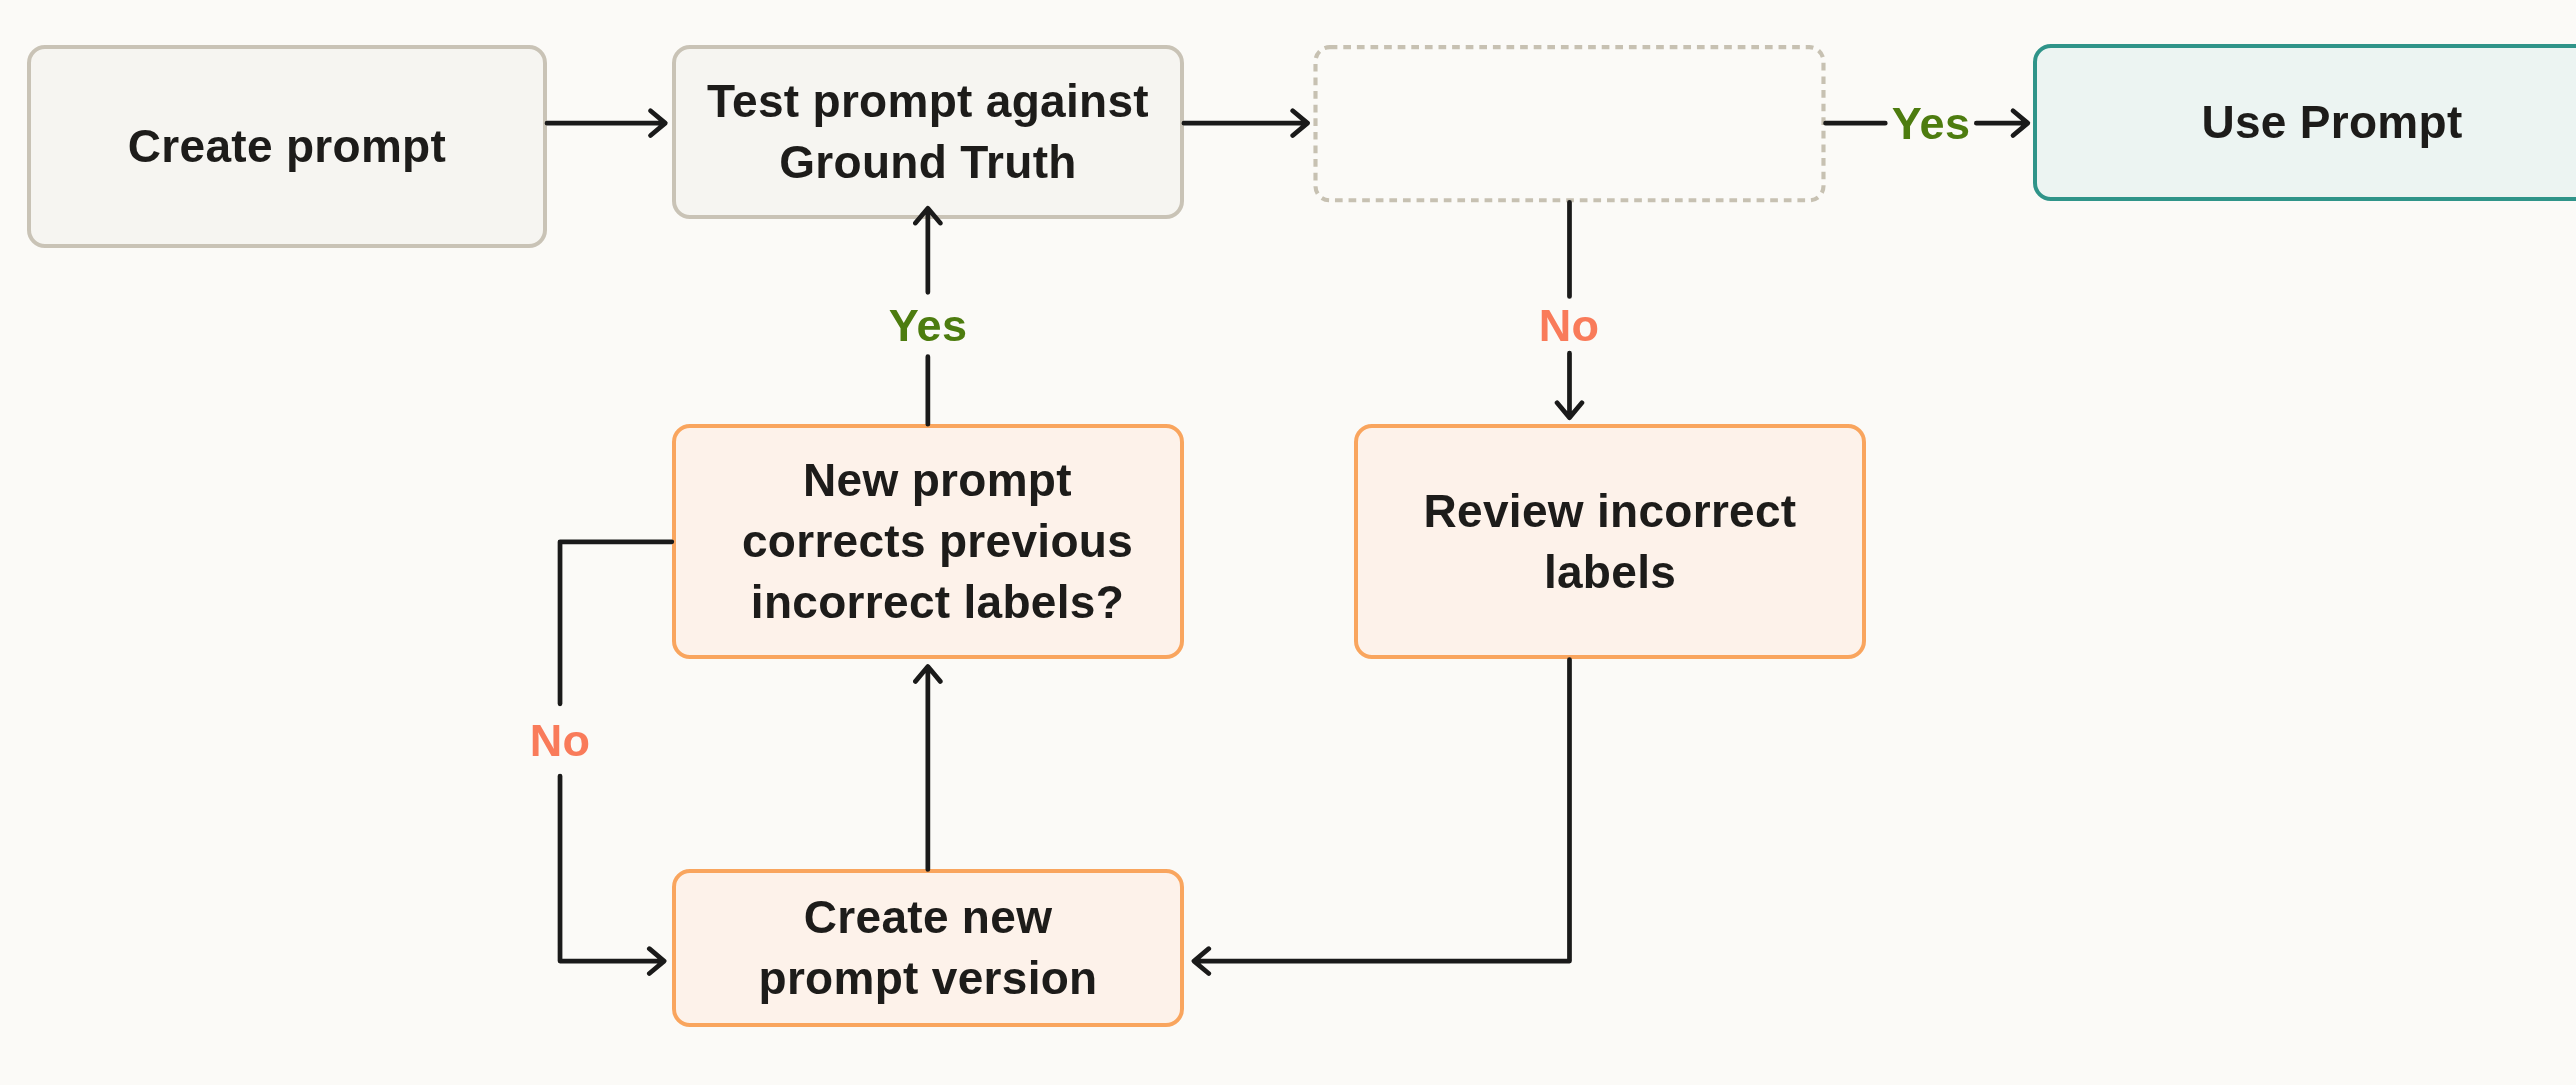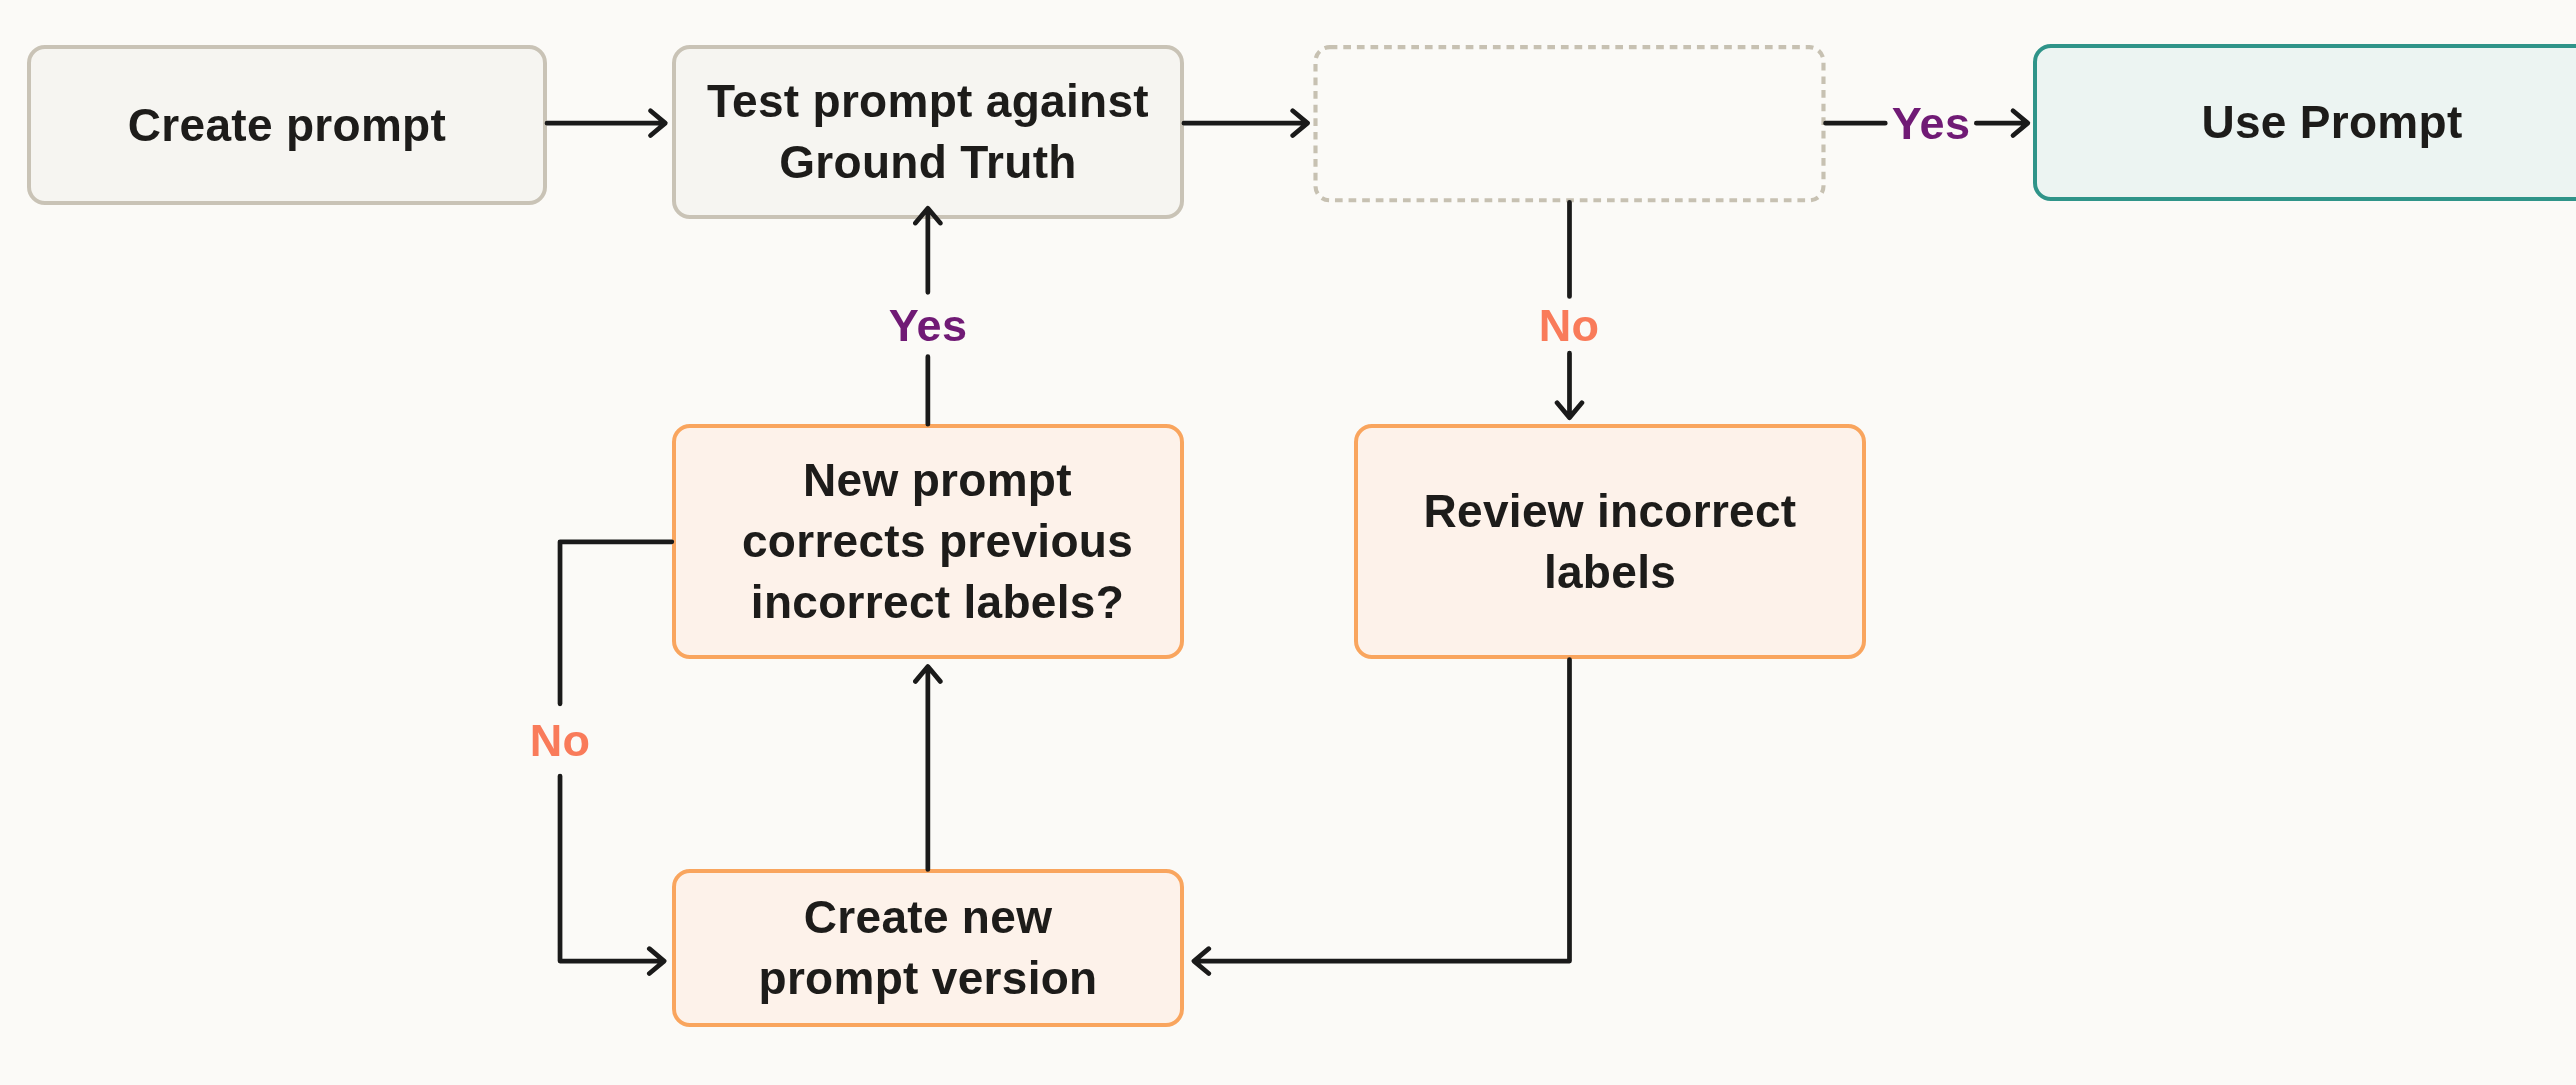--- a/index.html
+++ b/index.html
@@ -53,21 +53,21 @@
 
   .edge-label {
     position: absolute;
     transform: translate(-50%, -50%);
     font-size: 45px;
     font-weight: 700;
     letter-spacing: 0.3px;
     z-index: 3;
     line-height: 1;
   }
-  .edge-label.yes { color: #701a75; }
+  .edge-label.yes { color: #4d7c0f; }
   .edge-label.no  { color: #f97b5a; }
 
   svg.wires {
     position: absolute;
     left: 0;
     top: 0;
     z-index: 2;
     pointer-events: none;
   }
   svg.wires path {
@@ -82,21 +82,21 @@
     stroke: #c7c1b2;
     stroke-width: 7;
     stroke-dasharray: 13 10;
   }
 </style>
 </head>
 <body>
 
 <div class="canvas">
 
-  <div class="node neutral" style="left:27px;   top:45px; width:520px; height:160px;">Create prompt</div>
+  <div class="node neutral" style="left:27px;   top:45px; width:520px; height:203px;">Create prompt</div>
 
   <div class="node neutral" style="left:672px; top:45px; width:512px; height:174px;">Test prompt against
 Ground Truth</div>
 
 
   <div class="node success" style="left:2033px; top:44px; width:598px; height:157px;">Use Prompt</div>
 
   <div class="node warning" style="left:672px; top:424px; width:512px; height:235px;padding-left:19px;">New prompt
 corrects previous
 incorrect labels?</div>

